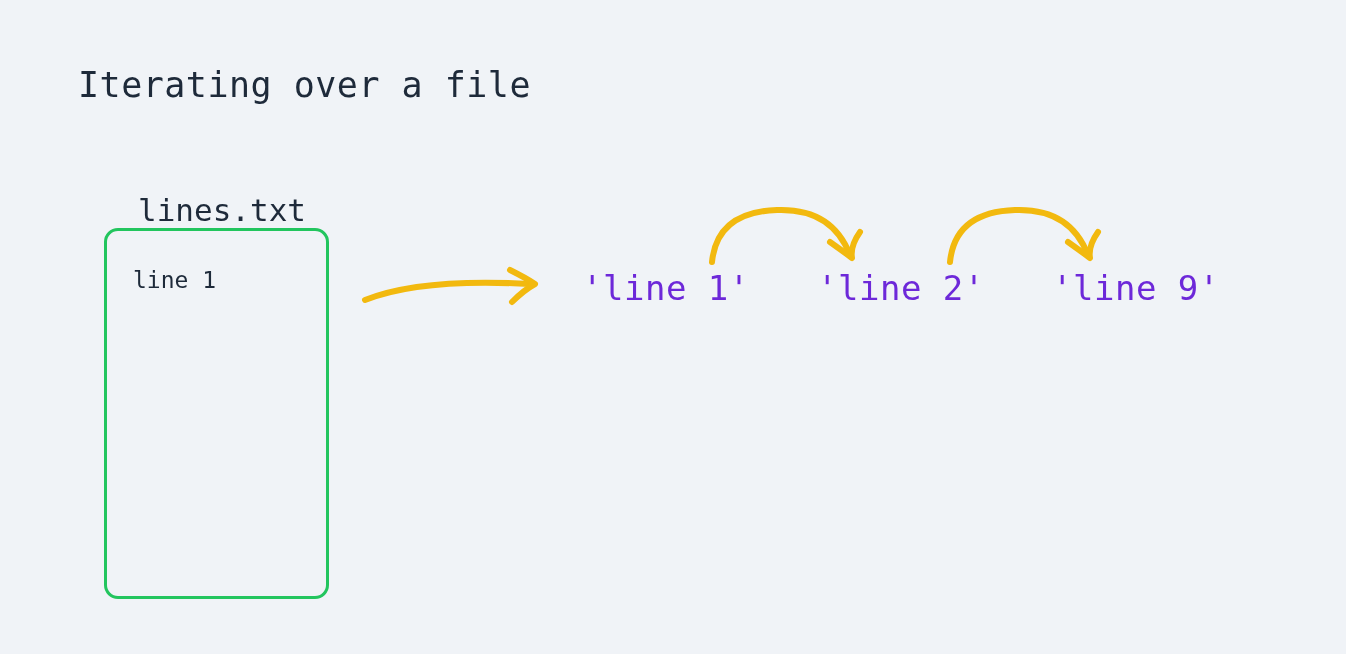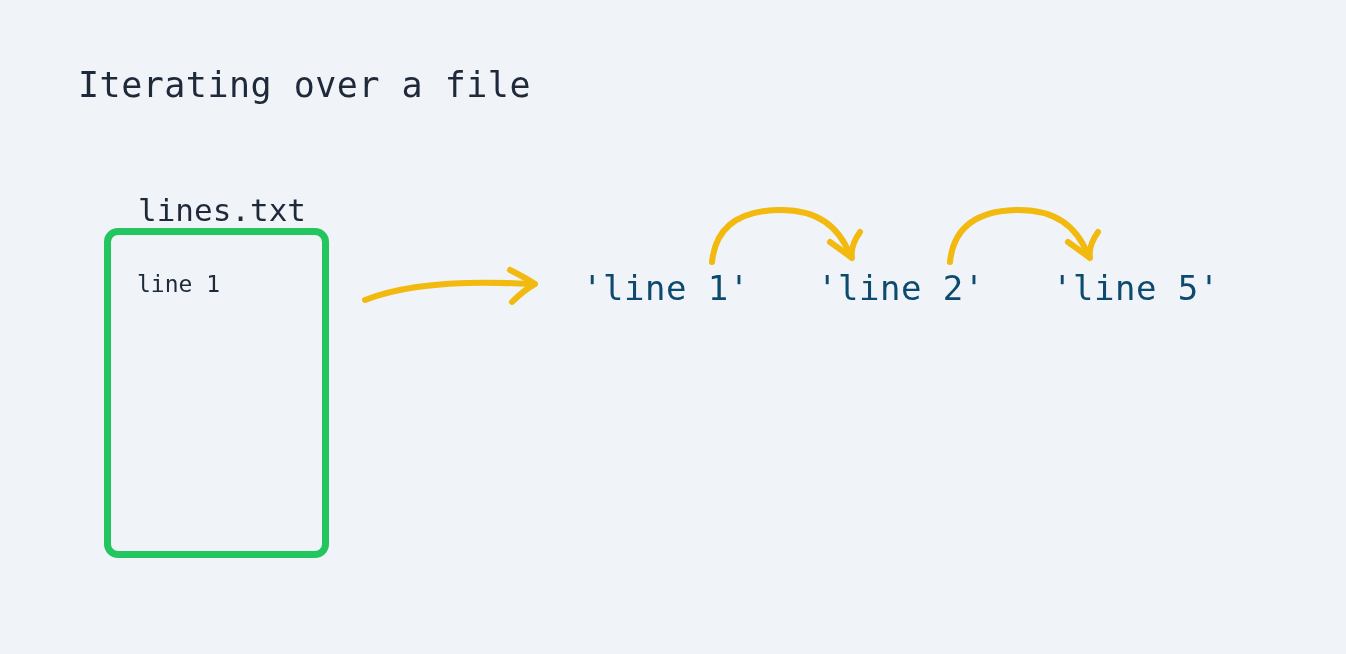--- a/index.html
+++ b/index.html
@@ -30,36 +30,36 @@
       left: 138px;
       font-size: 31px;
       color: #1e2a3a;
       font-weight: 400;
     }
     .file-box {
       position: absolute;
       top: 228px;
       left: 104px;
       width: 225px;
-      height: 330px;
-      border: 7px solid #22c55e;
+      height: 371px;
+      border: 3px solid #22c55e;
       border-radius: 14px;
       background: transparent;
       padding: 27px 26px;
     }
     .file-line {
       font-size: 23px;
       color: #1e2a3a;
       line-height: 1.95;
       font-weight: 400;
     }
     .output-line {
       position: absolute;
       font-size: 34px;
-      color: #0c4a6e;
+      color: #6d28d9;
       font-weight: 400;
       letter-spacing: 0.5px;
     }
     .output-1 { top: 268px; left: 582px; }
     .output-2 { top: 268px; left: 817px; }
     .output-3 { top: 268px; left: 1052px; }
     .arrow-svg {
       position: absolute;
       overflow: visible;
     }
@@ -105,13 +105,13 @@
   <path d="M 128 42 Q 142 52, 150 58 Q 148 46, 158 32" stroke="#f2b90f" stroke-width="6" fill="none" stroke-linecap="round" stroke-linejoin="round"></path>
 </svg>
 
 <div class="output-line output-2">'line 2'</div>
 
 <svg class="arrow-svg arrow-arc-2" viewBox="0 0 170 70">
   <path d="M 10 62 Q 15 12, 75 10 Q 130 8, 148 55" stroke="#f2b90f" stroke-width="6" fill="none" stroke-linecap="round"></path>
   <path d="M 128 42 Q 142 52, 150 58 Q 148 46, 158 32" stroke="#f2b90f" stroke-width="6" fill="none" stroke-linecap="round" stroke-linejoin="round"></path>
 </svg>
 
-<div class="output-line output-3">'line 5'</div>
+<div class="output-line output-3">'line 9'</div>
 
 </body></html>

